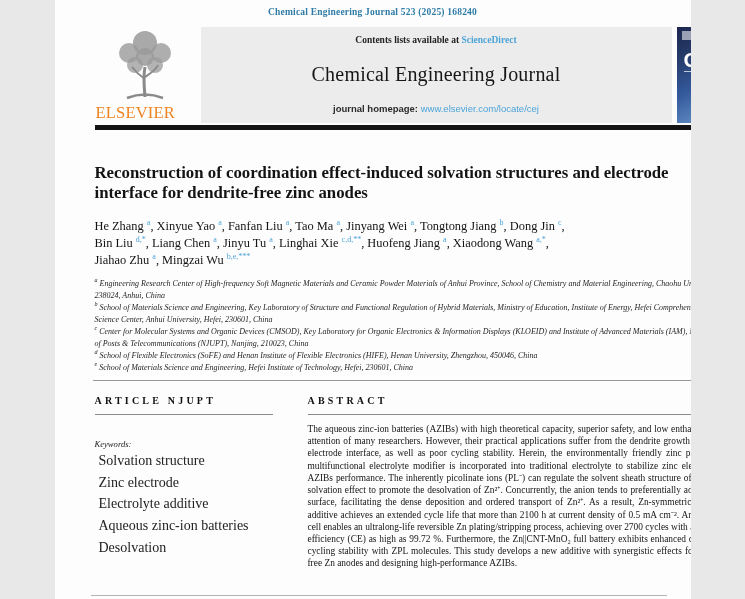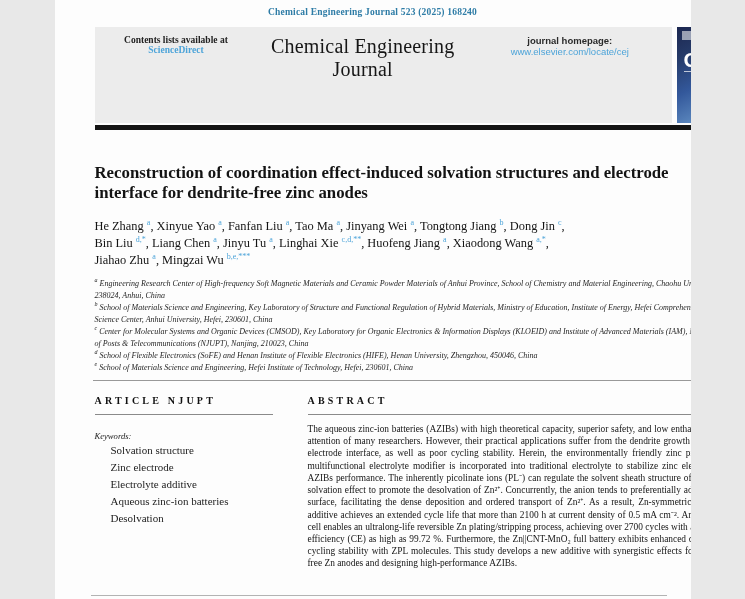--- a/index.html
+++ b/index.html
@@ -12,21 +12,21 @@
   .citation { padding-top:7px; text-align:center; font-size:9.5px; font-weight:bold;
               color:var(--accent,#2e7ca6); letter-spacing:.2px; }
 
   
   .header-row { display:flex; width:672px; margin:10px 0 0 40px; height:96px; }
   .logo-block { width:106px; flex:none; position:relative; height:96px; }
   .tree-svg { position:absolute; top:0; left:6px; }
   .elsevier-word { position:absolute; bottom:0; left:1px; font-size:16.5px;
                    color:var(--orange,#ee8422); letter-spacing:.2px; }
   .banner { flex:1; background:#ececec; height:96px; box-sizing:border-box;
-            display:flex; flex-direction:row; justify-content:space-between;
+            display:flex; flex-direction:column; justify-content:space-between;
             padding:8px 8px 9px; text-align:center; margin-right:5px; }
   .contents-line { font-size:9.5px; font-weight:bold; color:#222; }
   .link { color:var(--link,#4da4d9); text-decoration:none; cursor:pointer; }
   .journal-name { font-size:20px; color:#161616; letter-spacing:.2px; }
   .homepage-line { font-family:"Liberation Sans", sans-serif; font-size:9.5px;
                    font-weight:bold; color:#2a2a2a; }
   .homepage-line .link { font-weight:normal; }
 
   
   .cover { width:90px; height:96px; flex:none; position:relative; overflow:hidden;
@@ -56,34 +56,53 @@
 
   .divider { width:674px; margin:6px 0 0 38px; border-top:1px solid #999; }
 
   
   .columns { display:flex; width:678px; margin:0 0 0 40px; }
   .col-left { width:190px; flex:none; }
   .col-right { flex:1; margin-left:23px; }
   .section-head { margin-top:14px; font-size:10px; font-weight:bold; letter-spacing:3.2px; color:#111; }
   .head-rule-left { width:178px; border-top:1px solid #8a8a8a; margin-top:8px; }
   .head-rule-right { border-top:1px solid #8a8a8a; margin-top:8px; }
-  .keywords-label { margin-top:16px; font-style:italic; font-size:8.6px; color:#222; }
-  .keyword-list { margin:1px 16px 0; padding:0; list-style:none; font-size:11px; line-height:1.55; color:#222; }
+  .keywords-label { margin-top:24px; font-style:italic; font-size:8.6px; color:#222; }
+  .keyword-list { margin:1px 4px 0; padding:0; list-style:none; font-size:14px; line-height:1.55; color:#222; }
   .abstract-text { margin-top:8px; font-size:9.4px; line-height:1.3; text-align:justify; color:#141414; }
 
   .bottom-rule { position:absolute; left:36px; right:24px; bottom:3px; border-top:1px solid #b3b3b3; }
 </style>
 </head>
 <body>
 
 <div class="page" style="--accent: #2e7ca6; --link: #4da4d9; --orange: #ee8422;">
 
   <div class="citation">Chemical Engineering Journal 523 (2025) 168240</div>
 
   <div class="header-row">
+    <div class="logo-block">
+      <svg class="tree-svg" width="88" height="74" viewBox="0 0 88 74">
+        <g fill="#9a9a9a" stroke="none">
+          <circle cx="44" cy="16" r="12" opacity=".85"></circle>
+          <circle cx="28" cy="26" r="10" opacity=".8"></circle>
+          <circle cx="60" cy="26" r="10" opacity=".8"></circle>
+          <circle cx="34" cy="38" r="8" opacity=".75"></circle>
+          <circle cx="54" cy="38" r="8" opacity=".75"></circle>
+          <circle cx="44" cy="30" r="9" opacity=".85"></circle>
+        </g>
+        <g stroke="#8a8a8a" fill="none" stroke-width="3">
+          <path d="M44 70 C43 58 42 50 44 40"></path>
+          <path d="M44 52 C38 48 34 44 31 40" stroke-width="2"></path>
+          <path d="M44 50 C50 46 55 43 57 38" stroke-width="2"></path>
+        </g>
+        <path d="M26 71 Q44 64 62 71" stroke="#8a8a8a" stroke-width="2.5" fill="none"></path>
+      </svg>
+      <div class="elsevier-word">ELSEVIER</div>
+    </div>
 
     <div class="banner">
       <div class="contents-line">
         <span>Contents lists available at </span><span class="link">ScienceDirect</span>
       </div>
       <div class="journal-name">Chemical Engineering Journal</div>
       <div class="homepage-line">
         <span>journal homepage: </span><span class="link">www.elsevier.com/locate/cej</span>
       </div>
     </div>

